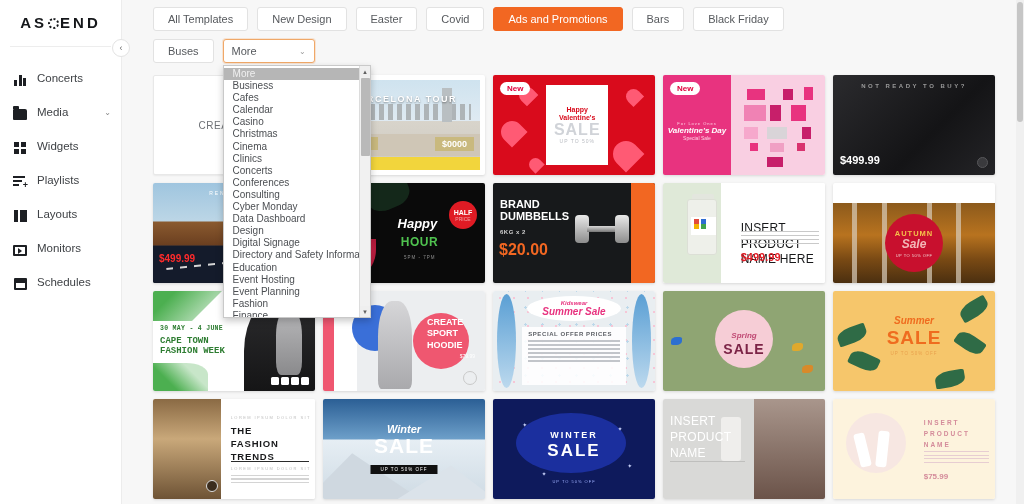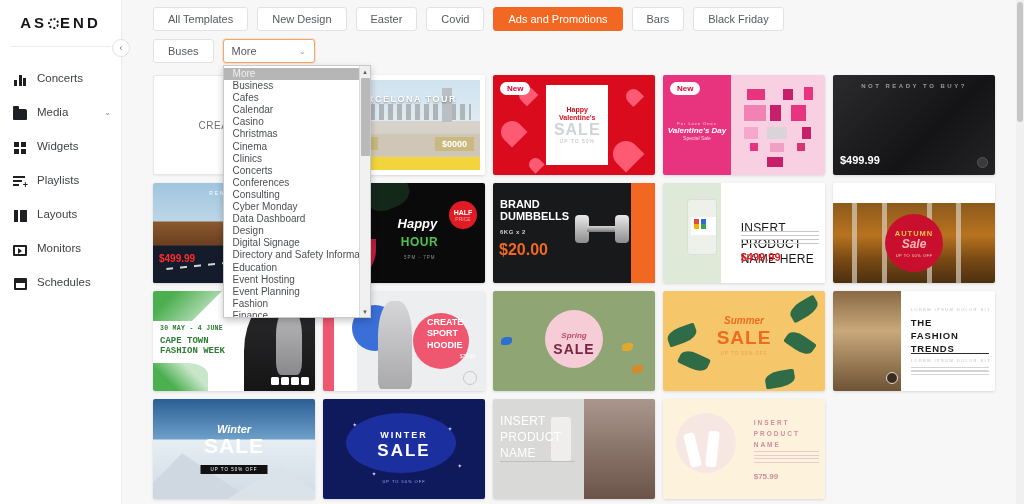--- a/index.html
+++ b/index.html
@@ -685,20 +685,42 @@
               <span>SPORT</span><br>
               <span>HOODIE</span>
             </div>
             <div class="t2">$79.99</div>
             <div class="logo"></div>
           </div>
         </div>
       </div>
       <div class="cell">
         <div class="card plain">
+          <div class="thumb kw">
+            <div class="pat"></div>
+            <div class="surf l"></div>
+            <div class="surf r"></div>
+            <div class="oval">
+              <b>Kidswear</b>
+              <i>Summer Sale</i>
+            </div>
+            <div class="box">
+              <h4>SPECIAL OFFER PRICES</h4>
+              <div class="ln"></div>
+                <div class="ln"></div>
+                <div class="ln"></div>
+              <div class="ln"></div>
+                <div class="ln"></div>
+                <div class="ln"></div>
+            </div>
+          </div>
+        </div>
+      </div>
+      <div class="cell">
+        <div class="card plain">
           <div class="thumb sp">
             <div class="circle"></div>
             <div class="t1">Spring</div>
             <div class="t2">SALE</div>
             <div class="bird" style="left:8px;top:46px"></div>
             <div class="bird" style="right:22px;top:52px;background:#e0a92c"></div>
             <div class="bird" style="right:12px;bottom:18px;background:#d88a2a"></div>
           </div>
         </div>
       </div>

